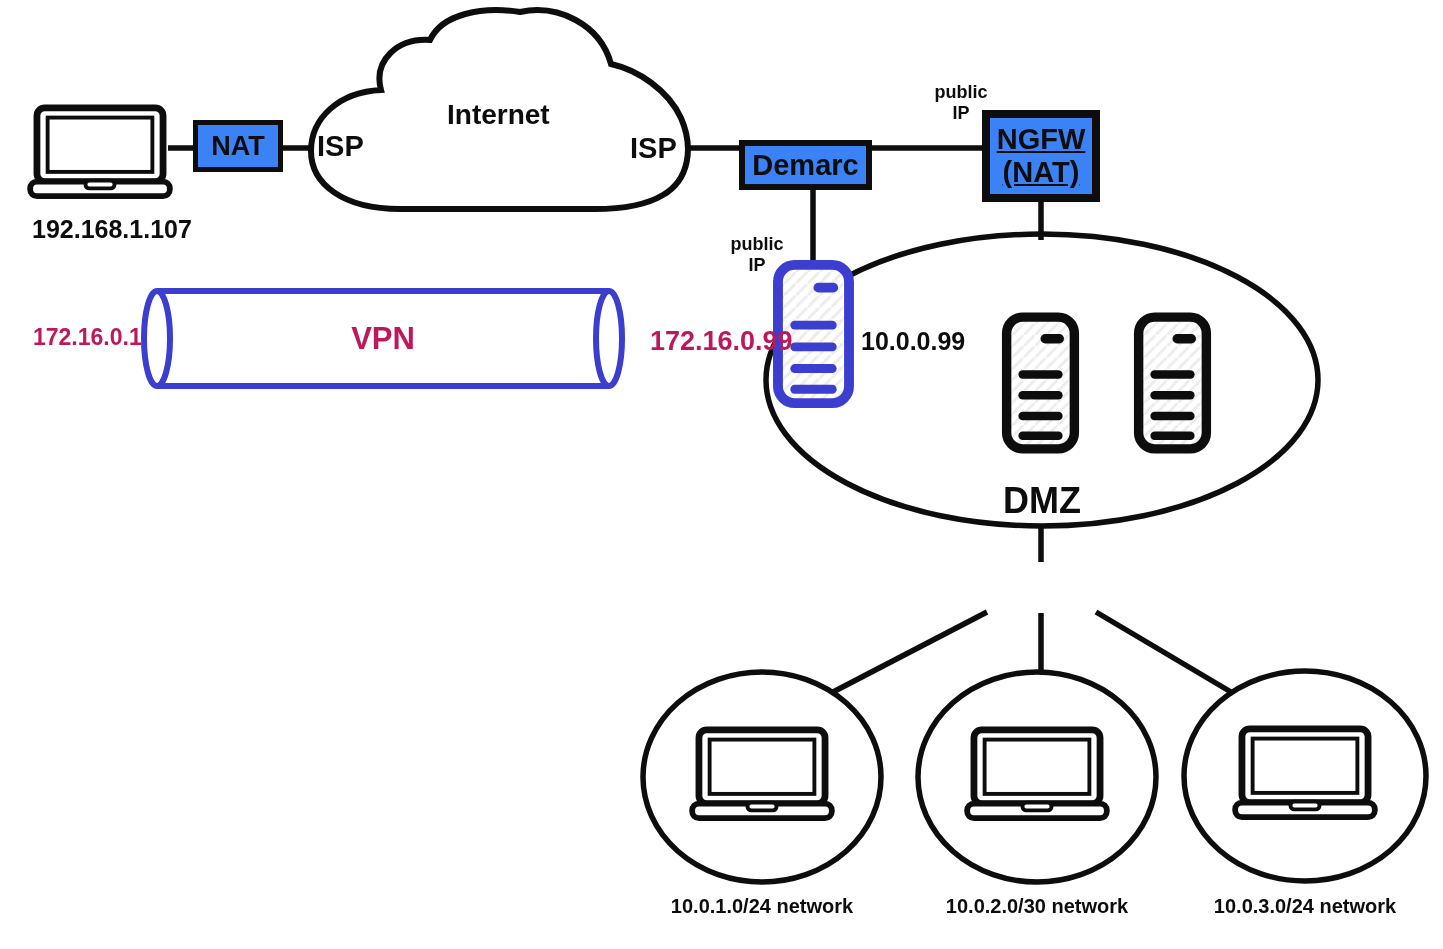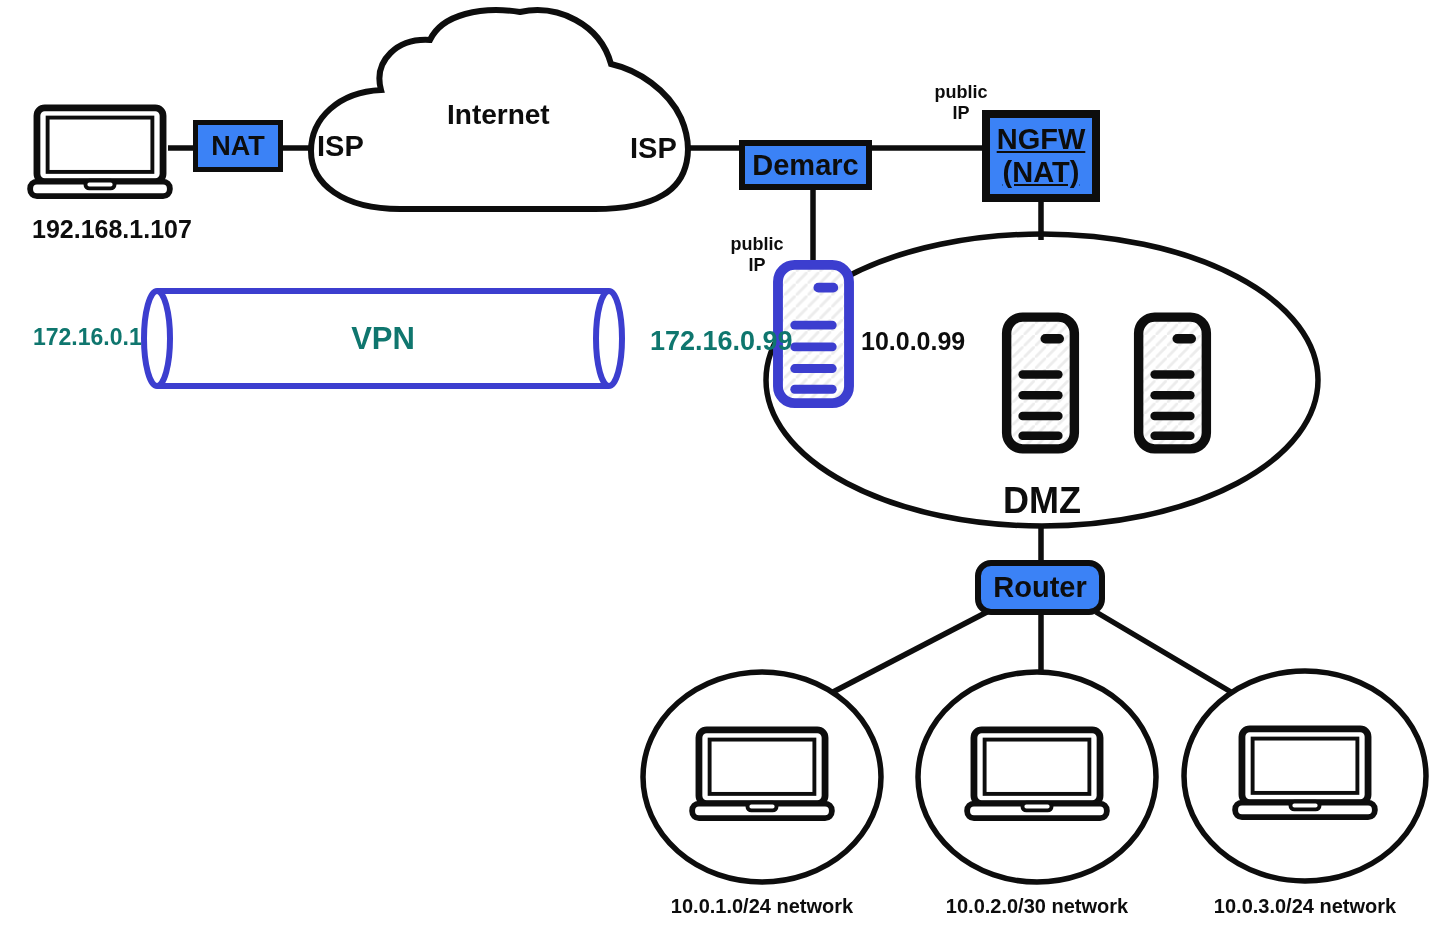--- a/index.html
+++ b/index.html
@@ -11,21 +11,21 @@
     overflow:hidden;
   }
   #shapes{position:absolute;left:0;top:0;width:1443px;height:949px;}
   .lbl{
     position:absolute;
     font-weight:700;
     color:#0d0d0d;
     white-space:nowrap;
     line-height:1.05;
   }
-  .blue{color:#0f766e;}
+  .blue{color:#be185d;}
   .preline{white-space:pre-line;text-align:center;}
   .cx{transform:translateX(-50%);}
   .cxy{transform:translate(-50%,-50%);}
   .nodebox{
     position:absolute;
     background:#3b82f6;
     border:5px solid #0d0d0d;
     display:flex;align-items:center;justify-content:center;
     font-weight:700;color:#0d0d0d;
     box-sizing:border-box;
@@ -112,23 +112,20 @@
 
   <div class="nodebox" style="left:739px;top:140px;width:133px;height:50px;font-size:29px;border-width:6px;">
     <span>Demarc</span>
   </div>
 
   <div class="nodebox" style="left:982px;top:110px;width:118px;height:92px;font-size:29px;border-width:8px;text-decoration:underline;">
     <span class="preline">NGFW
 (NAT)</span>
   </div>
 
-  <div class="nodebox" style="left:975px;top:560px;width:130px;height:55px;font-size:29px;border-width:6px;border-radius:16px;">
-    <span>Router</span>
-  </div>
 
   <div class="lbl" style="left:447px;top:100px;font-size:28px;">Internet</div>
   <div class="lbl" style="left:317px;top:131px;font-size:29px;">ISP</div>
   <div class="lbl" style="left:630px;top:133px;font-size:29px;">ISP</div>
   <div class="lbl" style="left:24px;top:216px;font-size:25px;margin-left:8px;">192.168.1.107</div>
 
   <div class="lbl preline cx" style="left:961px;top:82px;font-size:18px;line-height:21px;">public
 IP</div>
   <div class="lbl preline cx" style="left:757px;top:234px;font-size:18px;line-height:21px;">public
 IP</div>

